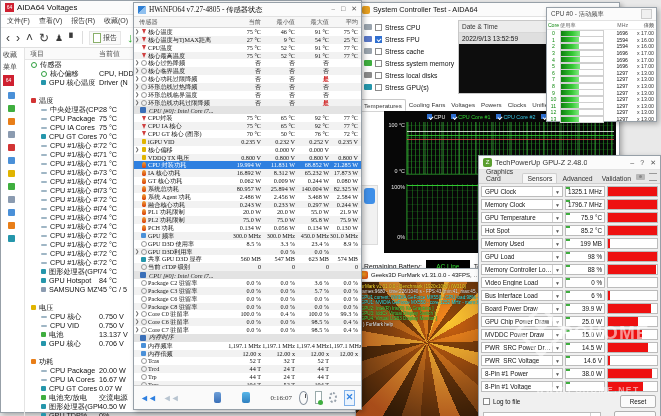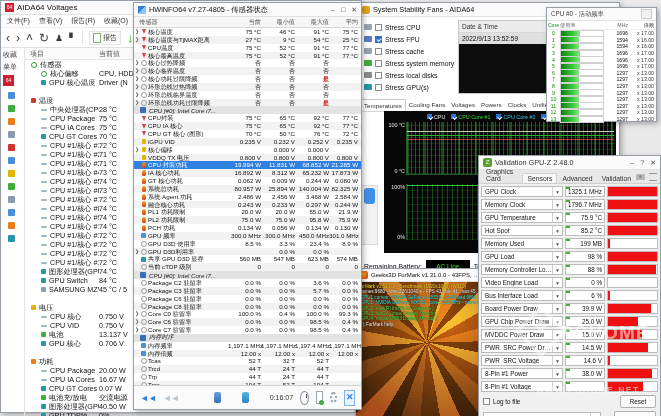--- a/index.html
+++ b/index.html
@@ -40,21 +40,21 @@
   .ic-gray-ring{width:4px;height:4px;border:1px solid #9a9a9a;border-radius:50%;}
   .ic-dash{width:6px;height:2px;background:#9fb6c5;border-radius:1px;}
   .ic-teal{background:#2596ab;}
   .ic-green{background:#3fae3f;}
   .ic-red{background:#d23434;}
   .ic-yellow{background:#e0b400;}
   .ic-orange{background:#e87e18;}
   .ic-grayblue{background:#8b9bb0;}
 
   
-  .win-hw{left:133px;top:2px;width:229px;height:408px;z-index:6;display:flex;flex-direction:column;}
+  .win-hw{left:133px;top:2px;width:229px;height:408px;z-index:6;display:flex;flex-direction:column;font-family:Liberation Serif, serif;}
   .hw-title{height:13px;font-size:7.3px;flex:none;}
   .hw-logo{width:8px;height:8px;background:linear-gradient(135deg,#2f7fd4 50%,#8fc0ef 50%);flex:none;}
   .hw-colhdr{height:10px;display:flex;align-items:center;font-size:6.2px;color:#555;border-bottom:1px solid #d8d8d8;background:#f6f6f6;flex:none;}
   .hw-rows{flex:1;overflow:hidden;}
   .hrow{height:7.85px;display:flex;align-items:center;font-size:6.2px;line-height:7.8px;}
   .hrow.alt{background:#f2f2f2;}
   .hrow.sel{background:#2f80e0;color:#fff;}
   .hrow .exp{width:6px;flex:none;text-align:center;font-size:5px;color:#666;}
   .hrow.sel .exp{color:#fff;}
   .hrow .hic{width:7px;flex:none;display:flex;justify-content:center;}
@@ -374,21 +374,21 @@
             </div>
             <div class="arow">
               <span style="width: 16px; flex: 0 0 auto;"></span>
               <span class="ic ic-sq ic-teal" style="margin-right: 3px;"></span>
               <span class="lbl">图形处理器(GPU)</span>
               <span class="val">74 °C</span>
             </div>
             <div class="arow">
               <span style="width: 16px; flex: 0 0 auto;"></span>
               <span class="ic ic-sq ic-teal" style="margin-right: 3px;"></span>
-              <span class="lbl">GPU Switch</span>
+              <span class="lbl">GPU Hotspot</span>
               <span class="val">84 °C</span>
             </div>
             <div class="arow">
               <span style="width: 16px; flex: 0 0 auto;"></span>
               <span class="ic ic-sq ic-grayblue" style="margin-right: 3px;"></span>
               <span class="lbl">SAMSUNG MZVL2512HCJQ-..</span>
               <span class="val">45 °C / 5</span>
             </div>
             <div class="arow"></div>
             <div class="arow">
@@ -465,21 +465,21 @@
               <span class="val">0%</span>
             </div>
           </div>
       </div>
     </div>
   </div>
 
   <div class="win win-st">
     <div class="wtitle st-title">
       <span class="st-logo"></span>
-      <span class="trunc">System Stability Fans - AIDA64</span>
+      <span class="trunc">System Controller Test - AIDA64</span>
     </div>
     <div class="st-body">
       <div id="st-checks">
           <div class="st-check" style="top: 5px;">
             <span class="mini-ic" style="background: rgb(154, 164, 174);"></span>
             <span class="cb"></span>
             <span>Stress CPU</span>
           </div>
           <div class="st-check" style="top: 17px;">
             <span class="mini-ic" style="background: rgb(90, 120, 200);"></span>
@@ -1237,21 +1237,21 @@
           <div class="fur-line" style="color: rgb(80, 224, 80);">[ GPU3: IddCx Virtual Display Switch ]</div>
           <div class="fur-line" style="color: rgb(80, 224, 80);">[ GPU4: Virtual USB3 Display Monitor ]</div>
           <div class="fur-line" style="color: rgb(240, 240, 240);">( i ) FurMark help</div>
         </div>
     </div>
   </div>
 
   <div class="win win-gz">
     <div class="wtitle gz-title">
       <span class="gz-logo">Z</span>
-      <span class="trunc">Validation GPU-Z 2.48.0</span>
+      <span class="trunc">TechPowerUp GPU-Z 2.48.0</span>
       <span class="wctl">
         <span>–</span>
         <span>?</span>
         <span>✕</span>
       </span>
     </div>
     <div class="gz-tabs" id="gz-tabs">
         <span class="gz-tab">Graphics Card</span>
         <span class="gz-tab active">Sensors</span>
         <span class="gz-tab">Advanced</span>

